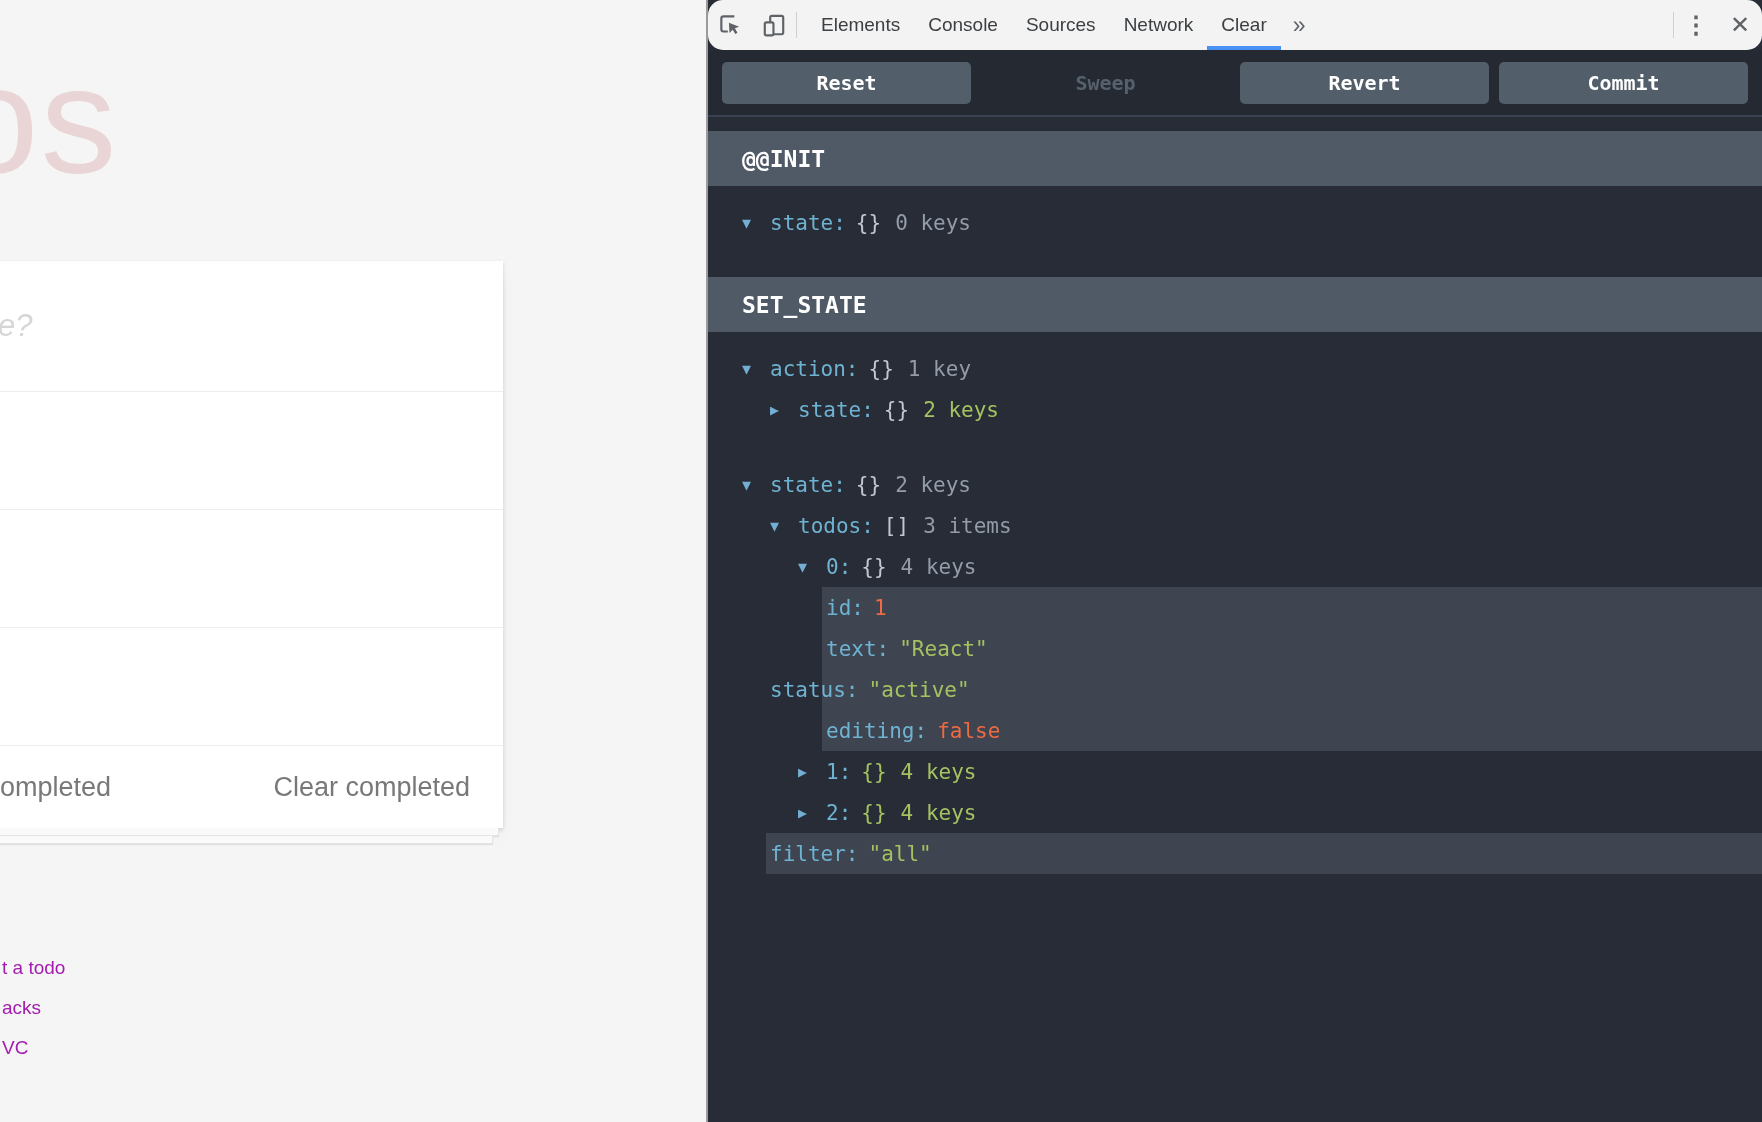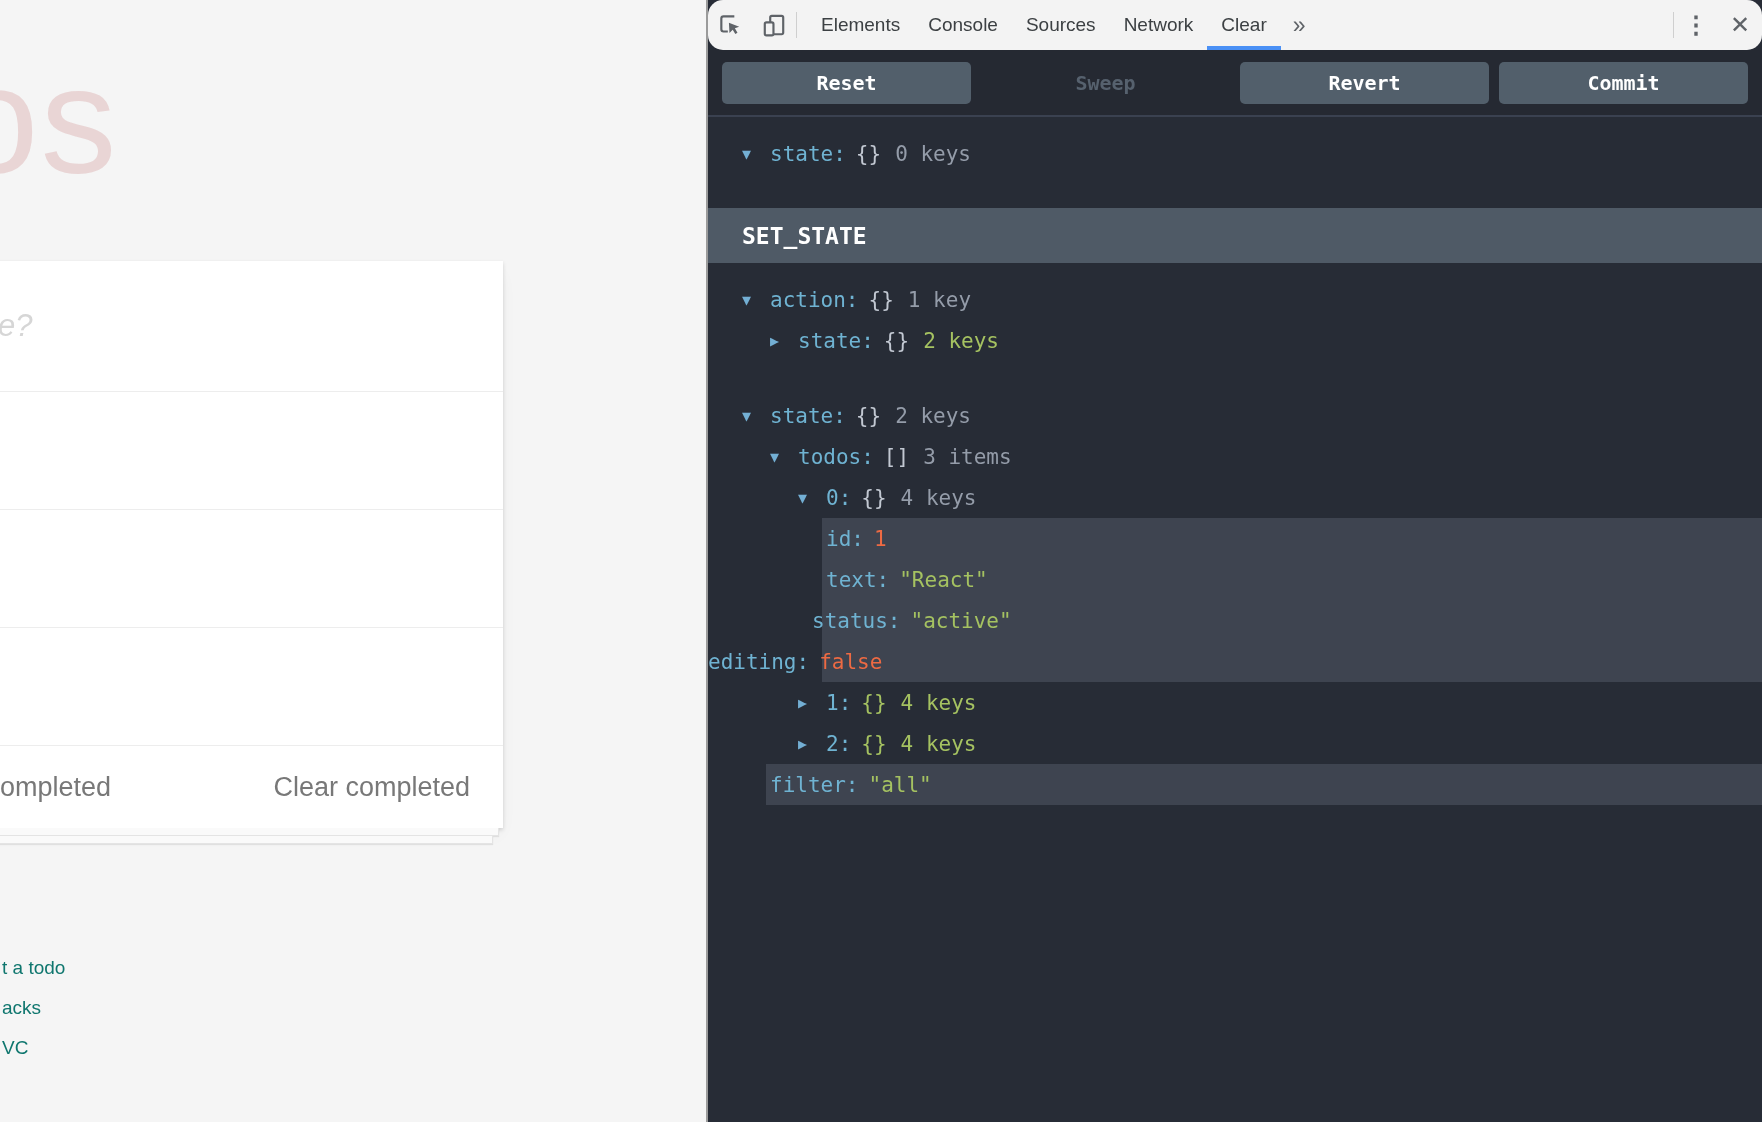--- a/index.html
+++ b/index.html
@@ -14,21 +14,21 @@
   .sheet-1{left:-74px;top:828px;width:571px;height:7px;}
   .sheet-2{left:-68px;top:836px;width:559px;height:7px;}
   .new-todo-row{position:relative;height:130px;}
   .new-todo-row input{width:100%;height:100%;box-sizing:border-box;border:none;outline:none;background:transparent;
     padding:0 0 0 78px;font-family:"Liberation Sans",sans-serif;font-size:31px;color:#4d4d4d;}
   .new-todo-row input::placeholder{font-style:italic;color:#d6d6d6;font-weight:300;}
   .todo-row{height:117px;border-top:1px solid #ededed;}
   .card-footer{position:relative;height:82px;border-top:1px solid #ededed;color:#787878;font-size:27px;}
   .filter-fragment{position:absolute;left:80px;top:50%;transform:translateY(-50%);}
   .clear-completed{position:absolute;right:33px;top:50%;transform:translateY(-50%);cursor:pointer;}
-  .info-footer{position:absolute;left:2px;top:948px;color:#0f766e;font-size:19px;line-height:40px;}
+  .info-footer{position:absolute;left:2px;top:948px;color:#a21caf;font-size:19px;line-height:40px;}
   .info-footer div{height:40px;}
 
   
   .devtools{position:absolute;left:706px;top:0;width:1056px;height:1122px;border-left:2px solid #9b9b9b;box-sizing:border-box;background:#272c36;}
   .dt-tabbar{display:flex;align-items:stretch;height:50px;background:#f3f3f3;color:#3c4043;border-radius:15px;}
   .dt-iconbtn{display:flex;align-items:center;justify-content:center;width:44px;height:100%;cursor:pointer;}
   .dt-sep{width:1px;height:26px;background:#cfcfcf;align-self:center;}
   .dt-tabs{display:flex;align-items:stretch;margin-left:10px;}
   .dt-tab{display:flex;align-items:center;padding:4px 14px 0 14px;font-size:19px;border-bottom:4px solid transparent;cursor:pointer;white-space:nowrap;}
   .dt-tab.active{border-bottom-color:#4a90f5;}
@@ -123,35 +123,36 @@
     </div>
 
     <div class="rdx-toolbar">
         <button class="rdx-btn">Reset</button>
         <button class="rdx-btn disabled">Sweep</button>
         <button class="rdx-btn">Revert</button>
         <button class="rdx-btn">Commit</button>
       </div>
 
     <div class="action-log">
+        <div class="log-action-header">@@INIT</div>
         <div class="tree">
           <div class="tree-row" style="padding-left: 34px;"><span class="arrow">▼</span><span class="k">state:</span><span class="braces c-braces">{}</span><span class="count c-gray">0 keys</span></div>
         </div>
         <div class="log-action-header">SET_STATE</div>
         <div class="tree">
           <div class="tree-row" style="padding-left: 34px;"><span class="arrow">▼</span><span class="k">action:</span><span class="braces c-braces">{}</span><span class="count c-gray">1 key</span></div>
           <div class="tree-row" style="padding-left: 62px;"><span class="arrow">▶</span><span class="k">state:</span><span class="braces c-braces">{}</span><span class="count c-green">2 keys</span></div>
           <div class="tree-gap"></div>
           <div class="tree-row" style="padding-left: 34px;"><span class="arrow">▼</span><span class="k">state:</span><span class="braces c-braces">{}</span><span class="count c-gray">2 keys</span></div>
           <div class="tree-row" style="padding-left: 62px;"><span class="arrow">▼</span><span class="k">todos:</span><span class="braces c-braces">[]</span><span class="count c-gray">3 items</span></div>
           <div class="tree-row" style="padding-left: 90px;"><span class="arrow">▼</span><span class="k">0:</span><span class="braces c-braces">{}</span><span class="count c-gray">4 keys</span></div>
           <div class="tree-row hl" style="padding-left: 118px; --hl-left: 114px;"><span class="k">id:</span><span class="val c-number">1</span></div>
           <div class="tree-row hl" style="padding-left: 118px; --hl-left: 114px;"><span class="k">text:</span><span class="val c-string">"React"</span></div>
-          <div class="tree-row hl" style="padding-left: 104px; --hl-left: 114px;"><span class="k">status:</span><span class="val c-string">"active"</span></div>
-          <div class="tree-row hl" style="--hl-left: 114px;"><span class="k">editing:</span><span class="val c-number">false</span></div>
+          <div class="tree-row hl" style="padding-left: 62px; --hl-left: 114px;"><span class="k">status:</span><span class="val c-string">"active"</span></div>
+          <div class="tree-row hl" style="padding-left: 118px; --hl-left: 114px;"><span class="k">editing:</span><span class="val c-number">false</span></div>
           <div class="tree-row" style="padding-left: 90px;"><span class="arrow">▶</span><span class="k">1:</span><span class="braces c-green">{}</span><span class="count c-green">4 keys</span></div>
           <div class="tree-row" style="padding-left: 90px;"><span class="arrow">▶</span><span class="k">2:</span><span class="braces c-green">{}</span><span class="count c-green">4 keys</span></div>
           <div class="tree-row hl" style="padding-left: 62px; text-align: center; --hl-left: 58px;"><span class="k">filter:</span><span class="val c-string">"all"</span></div>
         </div>
       </div>
   </div>
 
 </div>
 
 </body></html>

